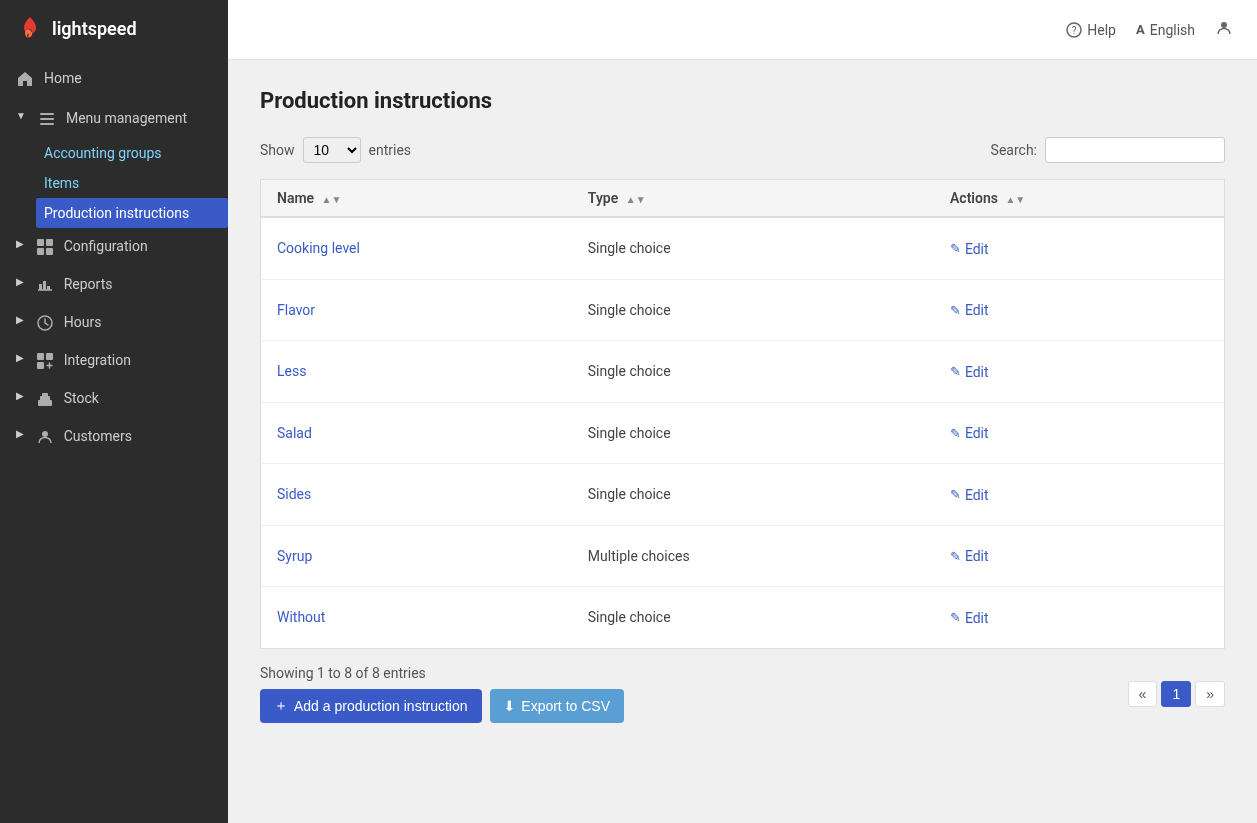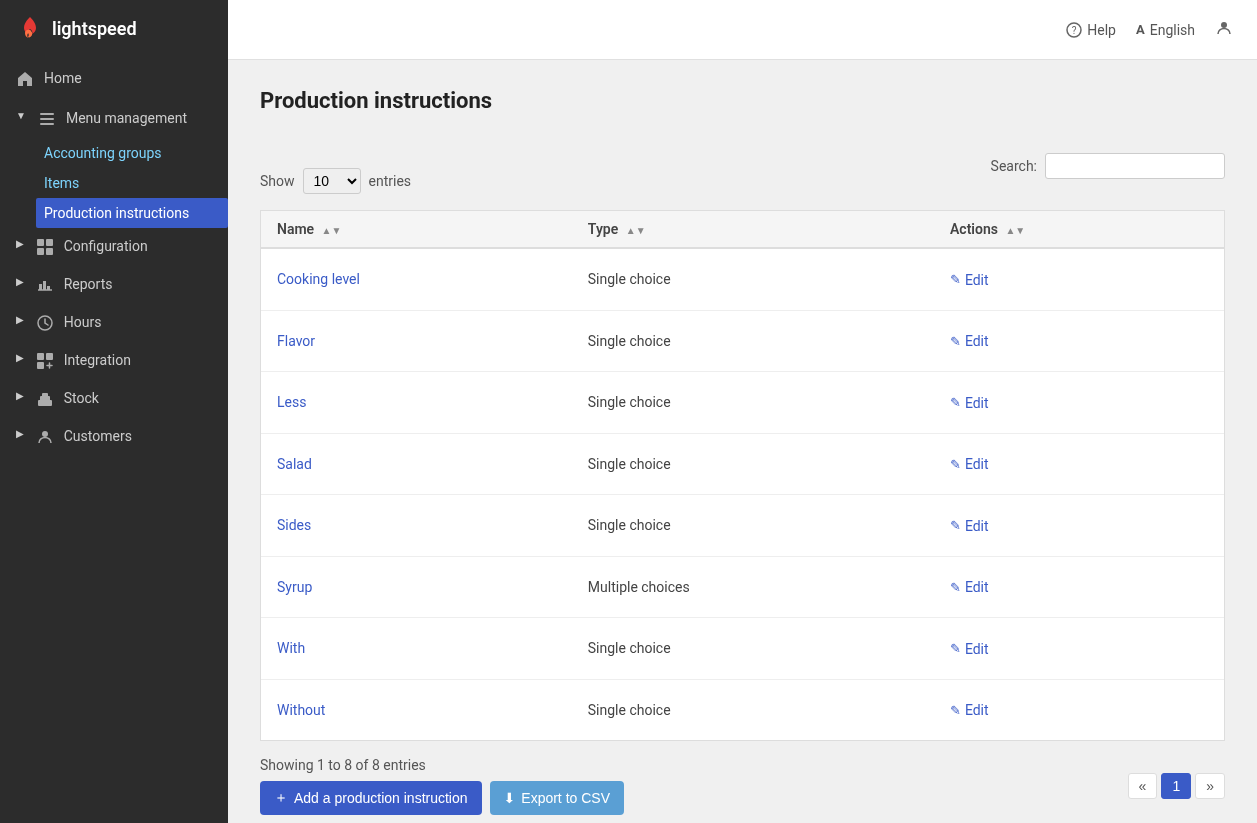--- a/index.html
+++ b/index.html
@@ -32,21 +32,21 @@
     .header-help { display: flex; align-items: center; gap: 5px; color: #555; cursor: pointer; font-size: 14px; }
     .header-lang { display: flex; align-items: center; gap: 5px; color: #555; cursor: pointer; font-size: 14px; }
     .header-user { color: #555; cursor: pointer; }
 
     
     .page-content { flex: 1; padding: 28px 32px; }
     .page-title { font-size: 22px; font-weight: 700; color: #222; margin-bottom: 24px; }
 
     
     .table-controls { display: flex; align-items: center; justify-content: space-between; margin-bottom: 16px; }
-    .show-entries { display: flex; align-items: center; gap: 8px; font-size: 14px; color: #555; margin-top: 31px; }
+    .show-entries { display: flex; align-items: center; gap: 8px; font-size: 14px; color: #555; }
     .show-entries select { border: 1px solid #ccc; border-radius: 3px; padding: 3px 6px; font-size: 14px; }
     .search-box { display: flex; align-items: center; gap: 8px; font-size: 14px; color: #555; }
     .search-box input { border: 1px solid #ccc; border-radius: 3px; padding: 4px 8px; font-size: 14px; width: 180px; }
 
     
     .table-container { background: #fff; border: 1px solid #ddd; border-radius: 0; overflow: hidden; }
     table { width: 100%; border-collapse: collapse; }
     thead tr { background: #f5f5f5; border-bottom: 2px solid #ddd; }
     thead th { padding: 10px 16px; text-align: left; font-weight: 600; font-size: 14px; color: #444; user-select: none; cursor: pointer; white-space: nowrap; }
     thead th .sort-icon { font-size: 10px; margin-left: 4px; color: #888; }
@@ -287,29 +287,20 @@
               <tr>
       <td><a class="td-link">Syrup</a></td>
       <td>Multiple choices</td>
       <td>
         <a class="edit-btn">
           <span class="edit-icon">✎</span> Edit
         </a>
       </td>
     </tr>
               <tr>
-      <td><a class="td-link">With</a></td>
-      <td>Single choice</td>
-      <td>
-        <a class="edit-btn">
-          <span class="edit-icon">✎</span> Edit
-        </a>
-      </td>
-    </tr>
-              <tr>
       <td><a class="td-link">Without</a></td>
       <td>Single choice</td>
       <td>
         <a class="edit-btn">
           <span class="edit-icon">✎</span> Edit
         </a>
       </td>
     </tr>
             </tbody>
         </table>

